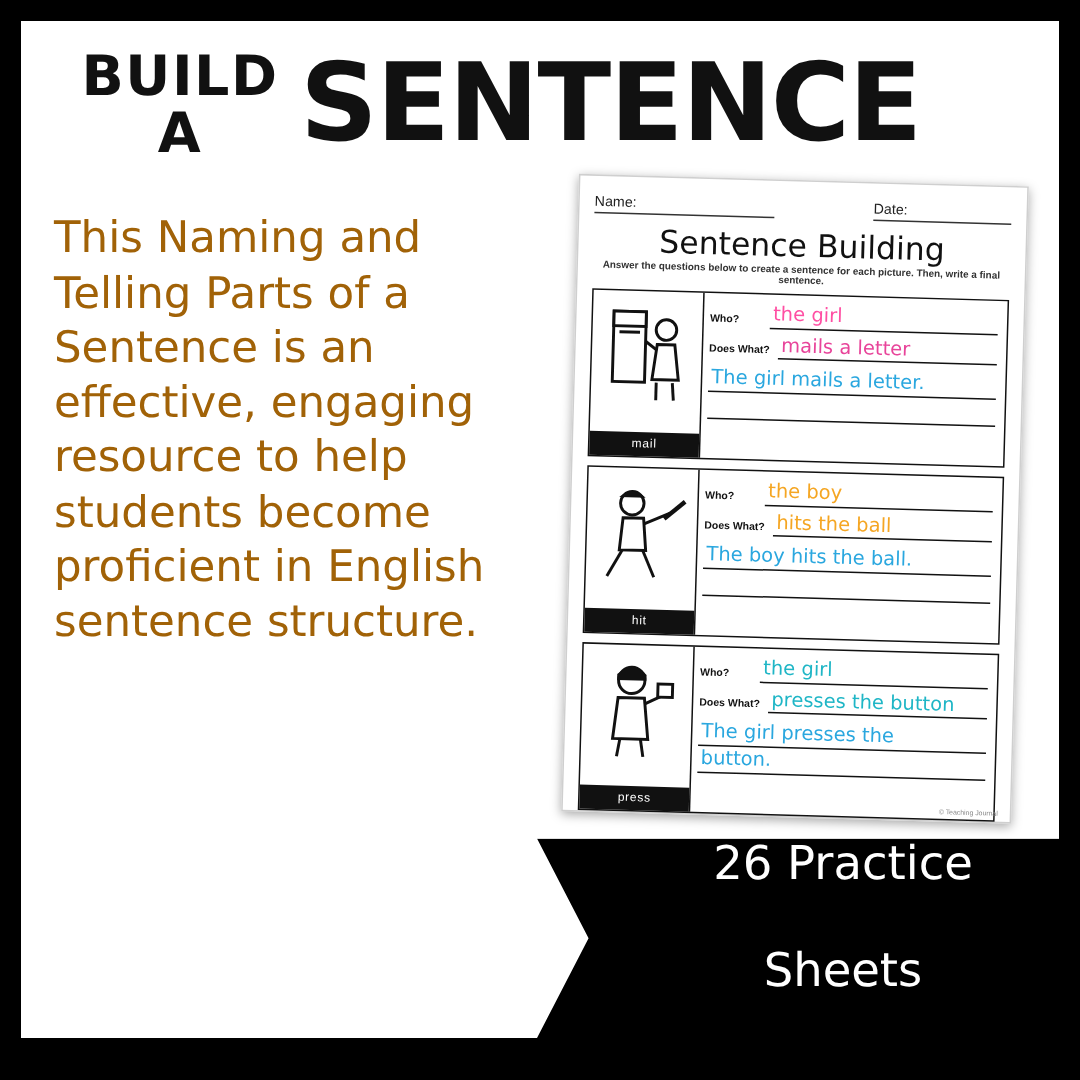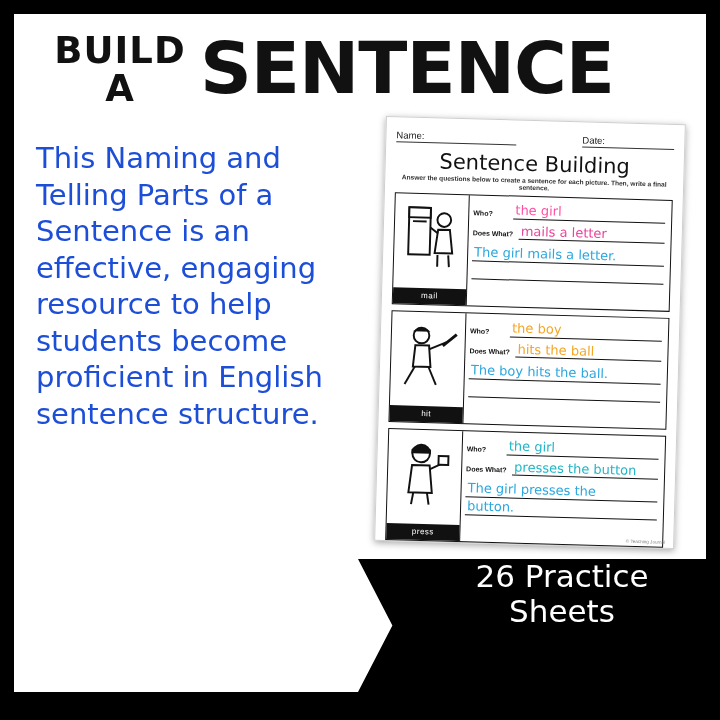--- a/index.html
+++ b/index.html
@@ -68,21 +68,21 @@
   }
 
   
   .blurb{
     position:absolute;
     left:22px;top:126px;
     width:330px;
     font-family:"DejaVu Sans", sans-serif;
     font-size:29px;
     line-height:1.26;
-    color:#1d4ed8;
+    color:#a16207;
   }
 
   
   .sheet-wrap{
     position:absolute;
     left:366px;top:106px;
     width:300px;height:425px;
     transform:rotate(1.6deg);
   }
   .sheet{
@@ -193,21 +193,21 @@
     justify-content:center;
   }
   .banner-txt{
     color:#fff;
     text-align:center;
     font-size:31px;
     line-height:1.12;
     font-family:"DejaVu Sans", sans-serif;
     padding-left:26px;
   }
-  .banner-txt .b2{display:block;}
+  .banner-txt .b2{display:block;margin-top:36px;}
 </style>
 </head>
 <body>
 
 <div class="page">
   <div class="card">
 
     <div class="header">
       <div class="build-a">
         <span class="l1">BUILD</span>

